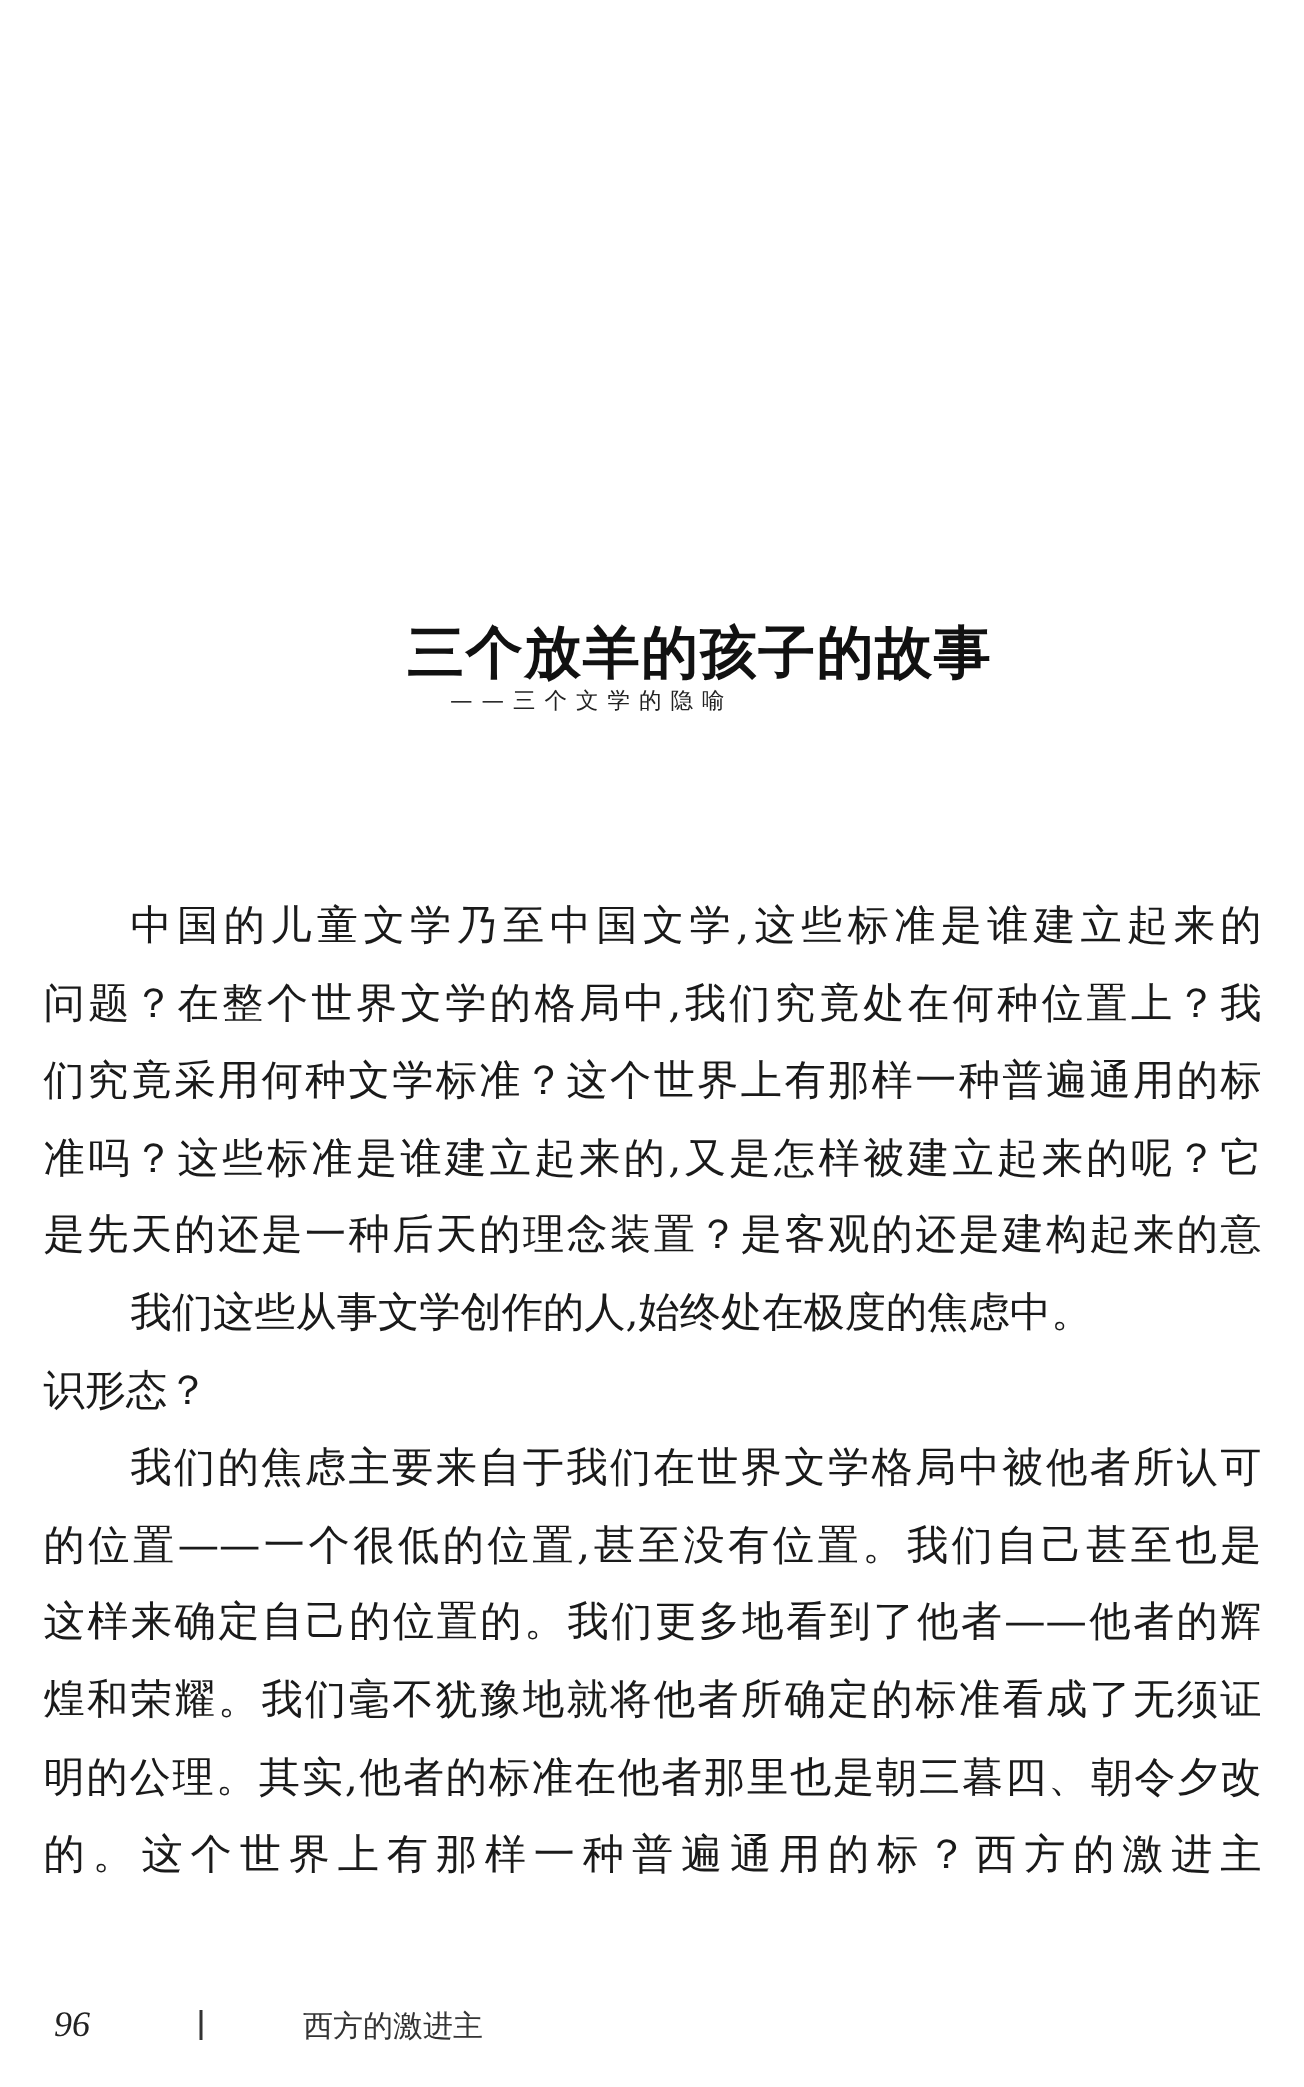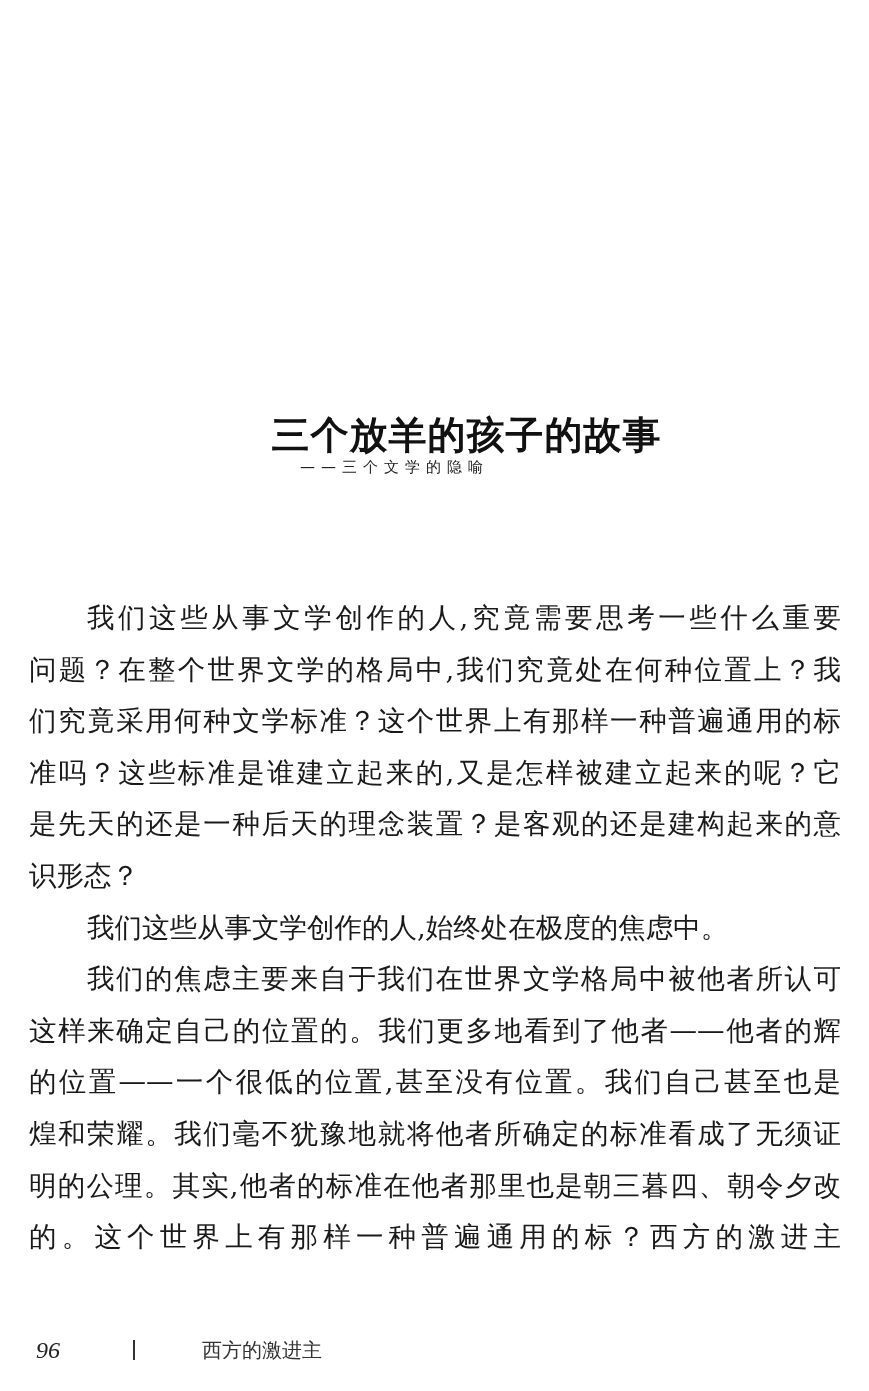--- a/index.html
+++ b/index.html
@@ -94,32 +94,32 @@
     }
   </style>
 </head>
 <body>
 
 <h1 class="title">三个放羊的孩子的故事</h1>
 <div class="subtitle">——三个文学的隐喻</div>
 
 <div class="body-text">
 
-  <span class="line indent">我们这些从事文学创作的人,究竟需要思考一些什么重要</span>
+  <span class="line indent">中国的儿童文学乃至中国文学,这些标准是谁建立起来的</span>
   <span class="line">问题？在整个世界文学的格局中,我们究竟处在何种位置上？我</span>
   <span class="line">们究竟采用何种文学标准？这个世界上有那样一种普遍通用的标</span>
   <span class="line">准吗？这些标准是谁建立起来的,又是怎样被建立起来的呢？它</span>
   <span class="line">是先天的还是一种后天的理念装置？是客观的还是建构起来的意</span>
+  <span class="line indent last">我们这些从事文学创作的人,始终处在极度的焦虑中。</span>
+
   <span class="line last">识形态？</span>
 
-  <span class="line indent last">我们这些从事文学创作的人,始终处在极度的焦虑中。</span>
-
   <span class="line indent">我们的焦虑主要来自于我们在世界文学格局中被他者所认可</span>
+  <span class="line">的位置——一个很低的位置,甚至没有位置。我们自己甚至也是</span>
   <span class="line">这样来确定自己的位置的。我们更多地看到了他者——他者的辉</span>
-  <span class="line">的位置——一个很低的位置,甚至没有位置。我们自己甚至也是</span>
   <span class="line">煌和荣耀。我们毫不犹豫地就将他者所确定的标准看成了无须证</span>
   <span class="line">明的公理。其实,他者的标准在他者那里也是朝三暮四、朝令夕改</span>
   <span class="line">的。这个世界上有那样一种普遍通用的标？西方的激进主</span>
 </div>
 
 <div class="footer">
   <span class="page-number">96</span>
   <span class="footer-sep"></span>
   <span class="book-title">西方的激进主</span>
 </div>

